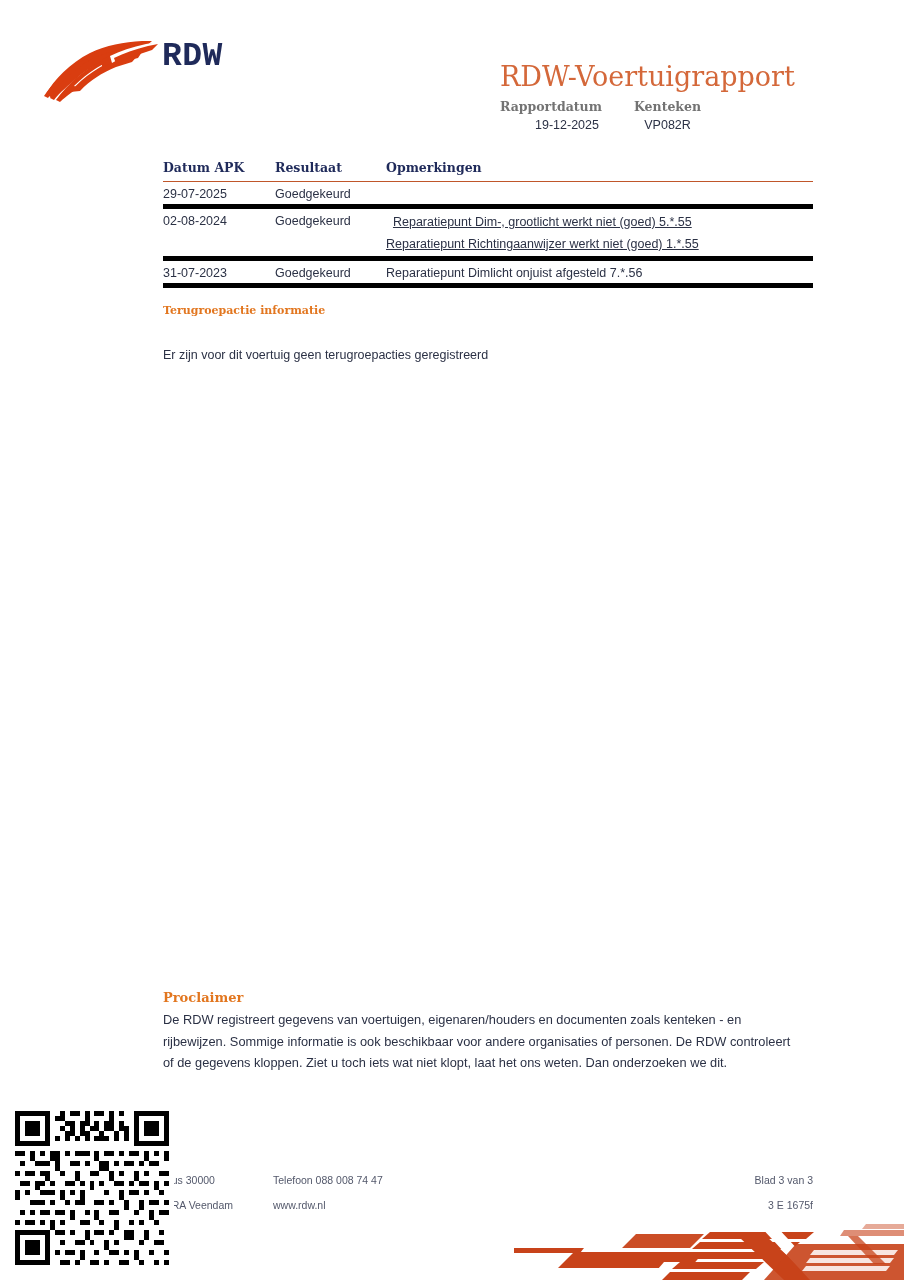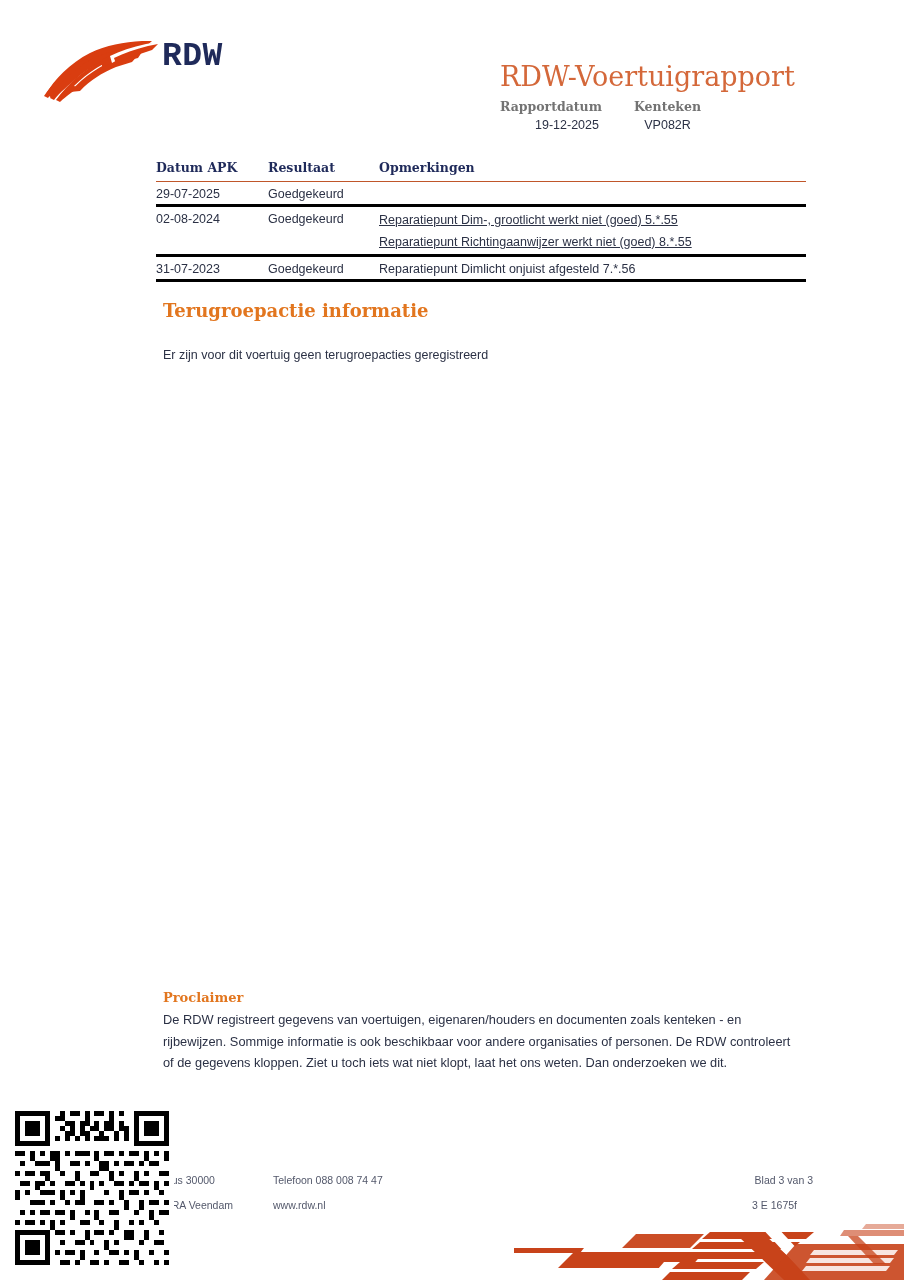--- a/index.html
+++ b/index.html
@@ -82,21 +82,21 @@
     font-weight: 400;
     color: #2b3145;
     line-height: 20px;
     white-space: nowrap;
     text-align: center;
   }
 
   
   .apk-table {
     position: absolute;
-    left: 156px;
+    left: 163px;
     top: 160px;
     width: 650px;
   }
   .apk-head {
     position: relative;
     height: 21px;
     border-bottom: 1.6px solid #c0562a;
   }
   .apk-head span {
     position: absolute;
@@ -107,22 +107,23 @@
     color: #1f2a5a;
     line-height: 16px;
     white-space: nowrap;
   }
   .c-date  { left: 0px; }
   .c-res   { left: 112px; }
   .c-note  { left: 223px; }
 
   .apk-row {
     position: relative;
-    border-bottom: 3px solid #000000;
+    border-bottom: 5px solid #000000;
     min-height: 21px;
+    text-align: center;
   }
   .apk-cell {
     position: absolute;
     top: 3px;
     font-family: "Liberation Sans", sans-serif;
     font-size: 12.5px;
     color: #2b3145;
     line-height: 18px;
     white-space: nowrap;
   }
@@ -144,21 +145,21 @@
 
   
   .recall {
     position: absolute;
     left: 163px;
     top: 303px;
     width: 650px;
   }
   .recall-title {
     font-family: "DejaVu Serif", "Liberation Serif", serif;
-    font-size: 18px;
+    font-size: 11px;
     font-weight: 700;
     color: #e2761f;
     line-height: 16px;
   }
   .recall-text {
     margin-top: 27px;
     font-family: "Liberation Sans", sans-serif;
     font-size: 12.5px;
     color: #2b3145;
     line-height: 18px;
@@ -201,21 +202,21 @@
     font-size: 10.5px;
     color: #53586b;
     line-height: 14px;
     white-space: nowrap;
   }
   .f-addr1 { left: 0px;   top: 3px; }
   .f-addr2 { left: 0px;   top: 28px; }
   .f-tel   { left: 110px; top: 3px; }
   .f-web   { left: 110px; top: 28px; }
   .f-page  { right: 0px;  top: 3px; }
-  .f-code  { right: 16px;  top: 28px; margin-left: 38px; }
+  .f-code  { right: 0px;  top: 28px; margin-left: 38px; }
 
   
   .qr-overlay {
     position: absolute;
     left: 10px;
     top: 1106px;
     width: 164px;
     height: 164px;
     background: #ffffff;
   }
@@ -279,21 +280,21 @@
   <div class="apk-row row-h1">
     <span class="apk-cell c-date">29-07-2025</span>
     <span class="apk-cell c-res">Goedgekeurd</span>
   </div>
 
   <div class="apk-row row-h2">
     <span class="apk-cell c-date">02-08-2024</span>
     <span class="apk-cell c-res">Goedgekeurd</span>
     <span class="sub-lines">
       <div>Reparatiepunt Dim-, grootlicht werkt niet (goed) 5.*.55</div>
-      <div>Reparatiepunt Richtingaanwijzer werkt niet (goed) 8.*.55</div>
+      <div>Reparatiepunt Richtingaanwijzer werkt niet (goed) 1.*.55</div>
     </span>
   </div>
 
   <div class="apk-row row-h1">
     <span class="apk-cell c-date">31-07-2023</span>
     <span class="apk-cell c-res">Goedgekeurd</span>
     <span class="apk-cell c-note">Reparatiepunt Dimlicht onjuist afgesteld 7.*.56</span>
   </div>
 </div>
 

